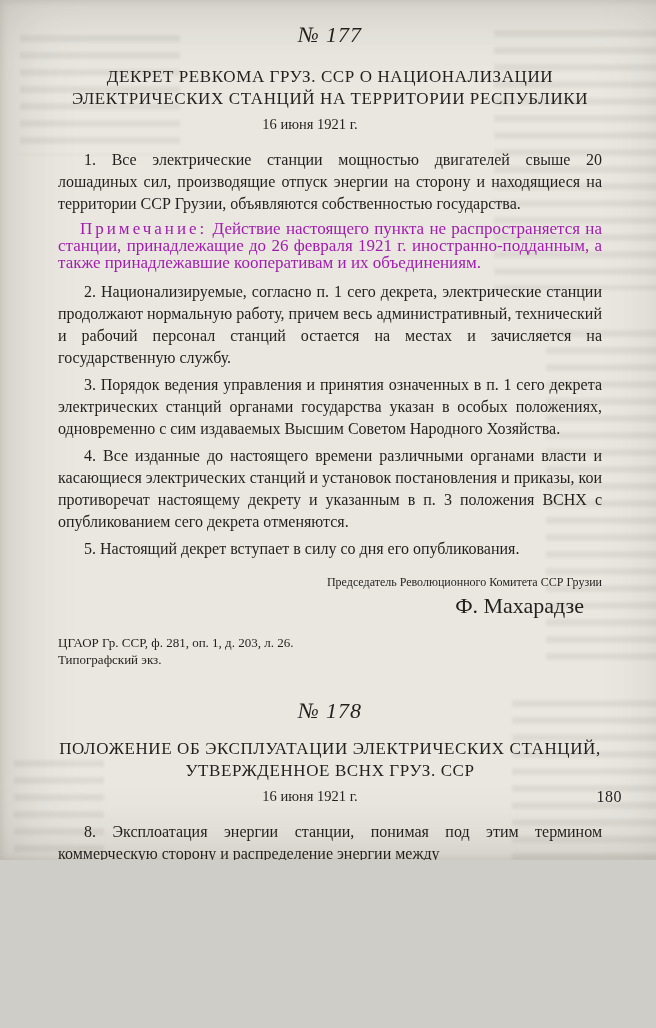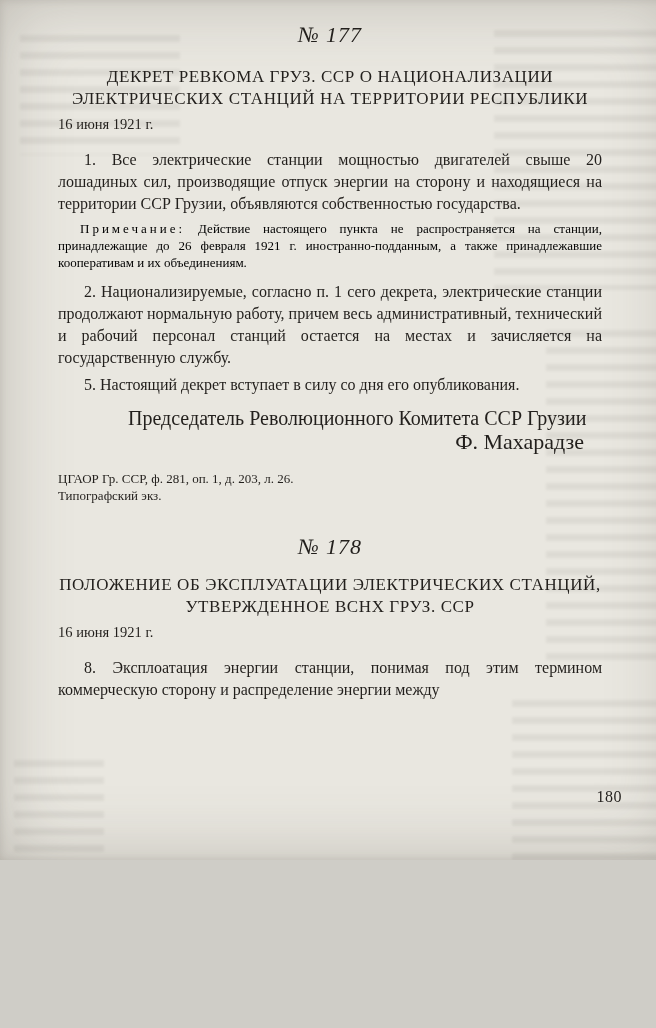--- a/index.html
+++ b/index.html
@@ -31,45 +31,45 @@
   }
   .doc-title {
     text-align: center;
     font-weight: normal;
     font-size: 17px;
     line-height: 22px;
     letter-spacing: 0.6px;
     margin: 0 0 6px 0;
   }
   .doc-date {
-    text-align: left;
+    text-align: center;
     font-size: 14.5px;
     padding-right: 40px;
     margin: 0 0 16px 0;
   }
   .body-par {
     font-size: 16px;
     line-height: 22px;
     text-align: justify;
     text-indent: 26px;
     margin: 0 0 5px 0;
   }
   .note {
-    font-size: 13px;
+    font-size: 17px;
     line-height: 17px;
     text-align: justify;
     text-indent: 22px;
     margin: 4px 0 10px 0;
-    color: #000000;
+    color: #a21caf;
   }
   .note .note-label { letter-spacing: 3px; }
   .sig-role {
-    font-size: 20px;
+    font-size: 12px;
     line-height: 24px;
-    text-align: left;
+    text-align: right;
     padding-left: 70px;
     margin-top: 10px;
   }
   .sig-name {
     font-size: 22px;
     line-height: 24px;
     text-align: right;
     padding-right: 18px;
   }
   .source {
@@ -119,20 +119,22 @@
     <section>
       <div class="doc-number">№ 177</div>
       <h1 class="doc-title">ДЕКРЕТ РЕВКОМА ГРУЗ. ССР О НАЦИОНАЛИЗАЦИИ ЭЛЕКТРИЧЕСКИХ СТАНЦИЙ НА ТЕРРИТОРИИ РЕСПУБЛИКИ</h1>
       <div class="doc-date">16 июня 1921 г.</div>
 
       <p class="body-par">1. Все электрические станции мощностью двигателей свыше 20 лошадиных сил, производящие отпуск энергии на сторону и находящиеся на территории ССР Грузии, объявляются собственностью государства.</p>
 
       <p class="note"><span class="note-label">Примечание:</span><span> Действие настоящего пункта не распространяется на станции, принадлежащие до 26 февраля 1921 г. иностранно-подданным, а также принадлежавшие кооперативам и их объединениям.</span></p>
 
       <p class="body-par">2. Национализируемые, согласно п. 1 сего декрета, электрические станции продолжают нормальную работу, причем весь административный, технический и рабочий персонал станций остается на местах и зачисляется на государственную службу.</p>
+      <p class="body-par">3. Порядок ведения управления и принятия означенных в п. 1 сего декрета электрических станций органами государства указан в особых положениях, одновременно с сим издаваемых Высшим Советом Народного Хозяйства.</p>
+      <p class="body-par">4. Все изданные до настоящего времени различными органами власти и касающиеся электрических станций и установок постановления и приказы, кои противоречат настоящему декрету и указанным в п. 3 положения ВСНХ с опубликованием сего декрета отменяются.</p>
       <p class="body-par">5. Настоящий декрет вступает в силу со дня его опубликования.</p>
 
       <div class="sig-role">Председатель Революционного Комитета ССР Грузии</div>
       <div class="sig-name">Ф. Махарадзе</div>
 
       <div class="source">
         <div>ЦГАОР Гр. ССР, ф. 281, оп. 1, д. 203, л. 26.</div>
         <div>Типографский экз.</div>
       </div>
     </section>

